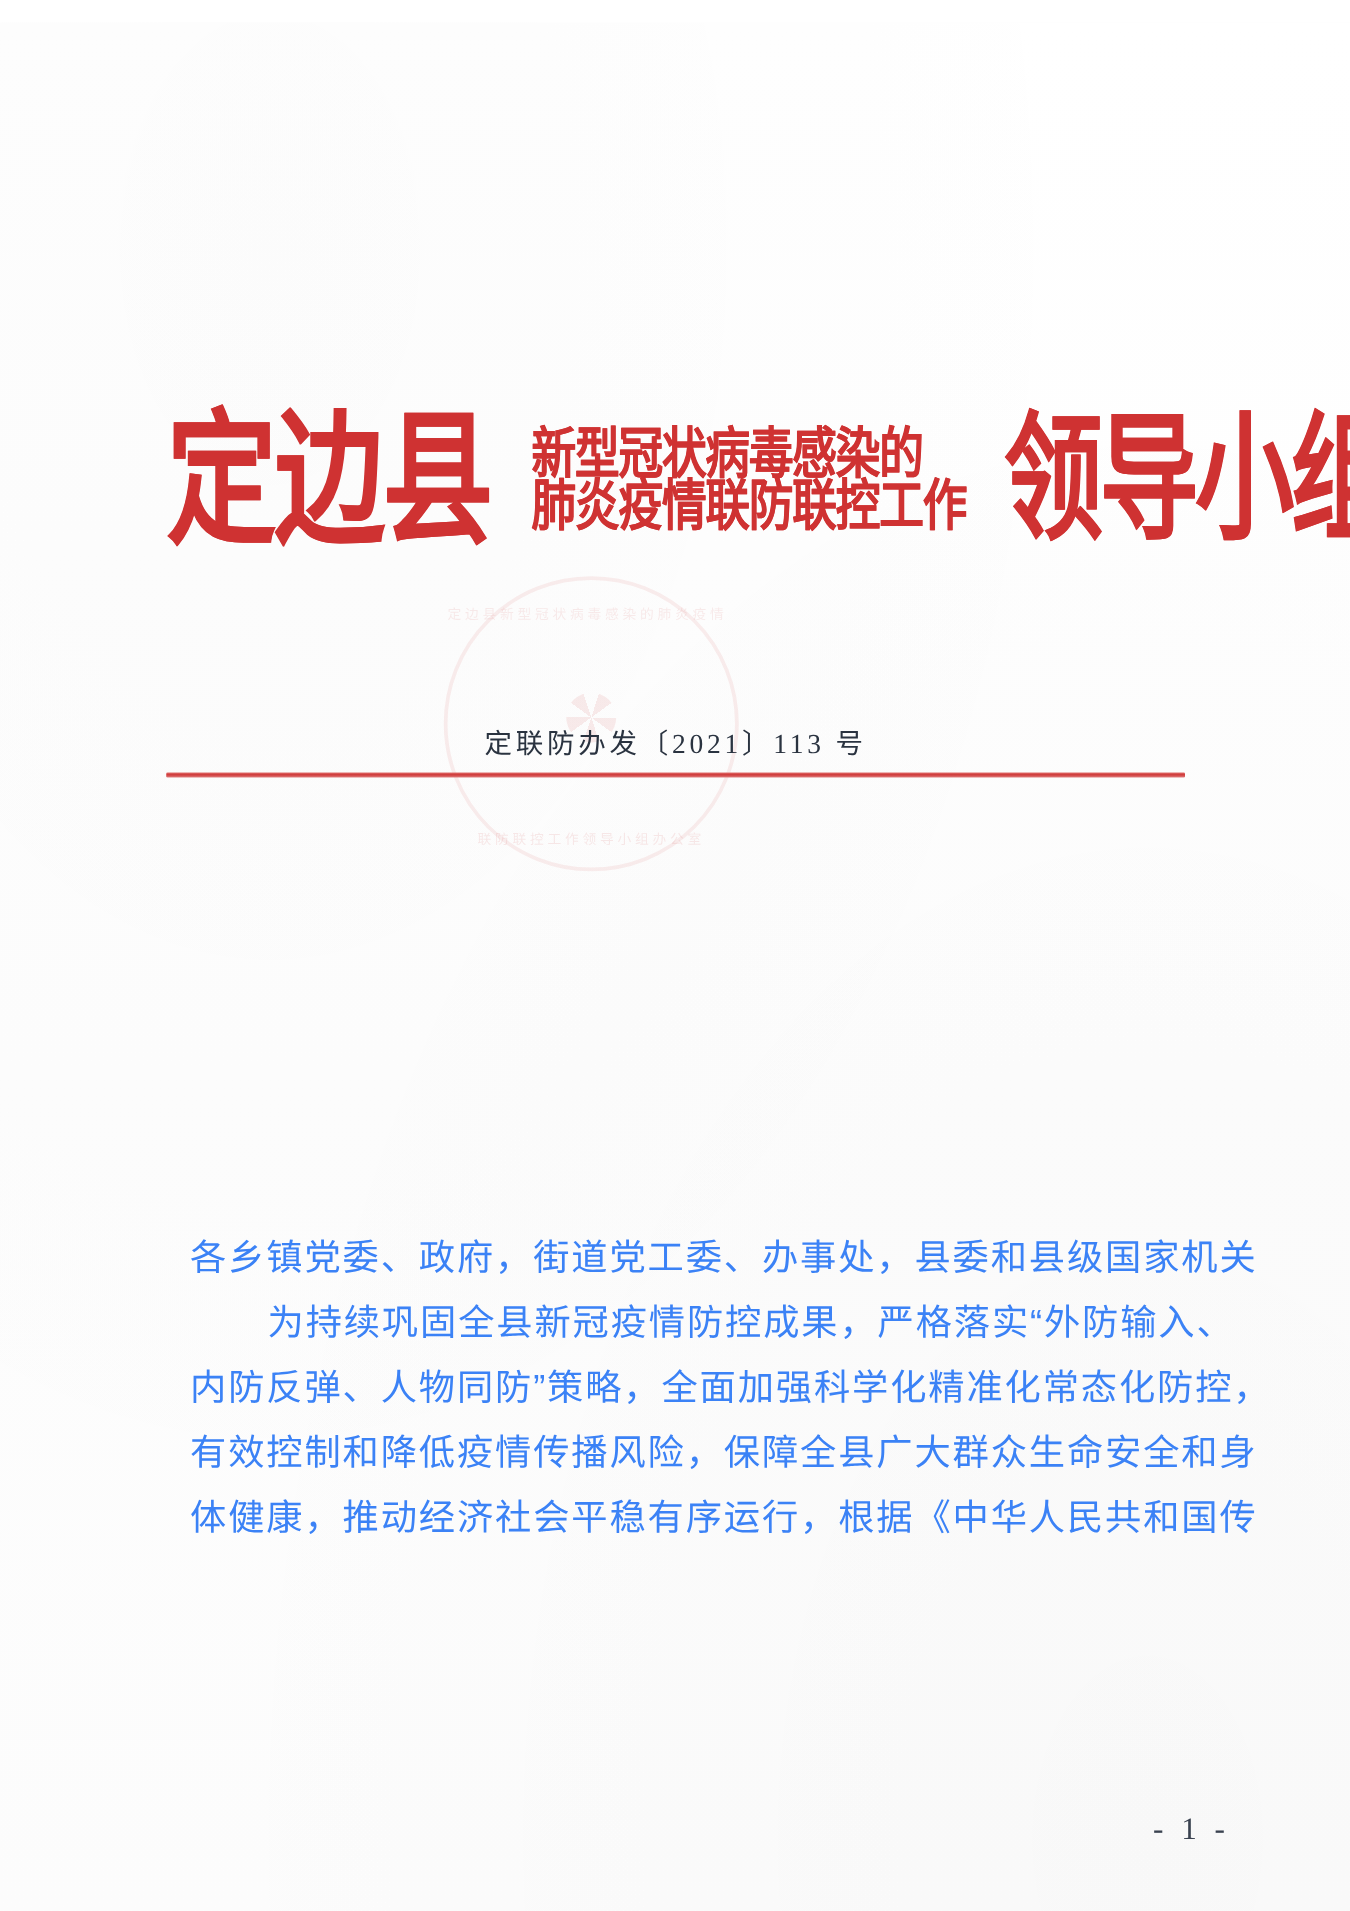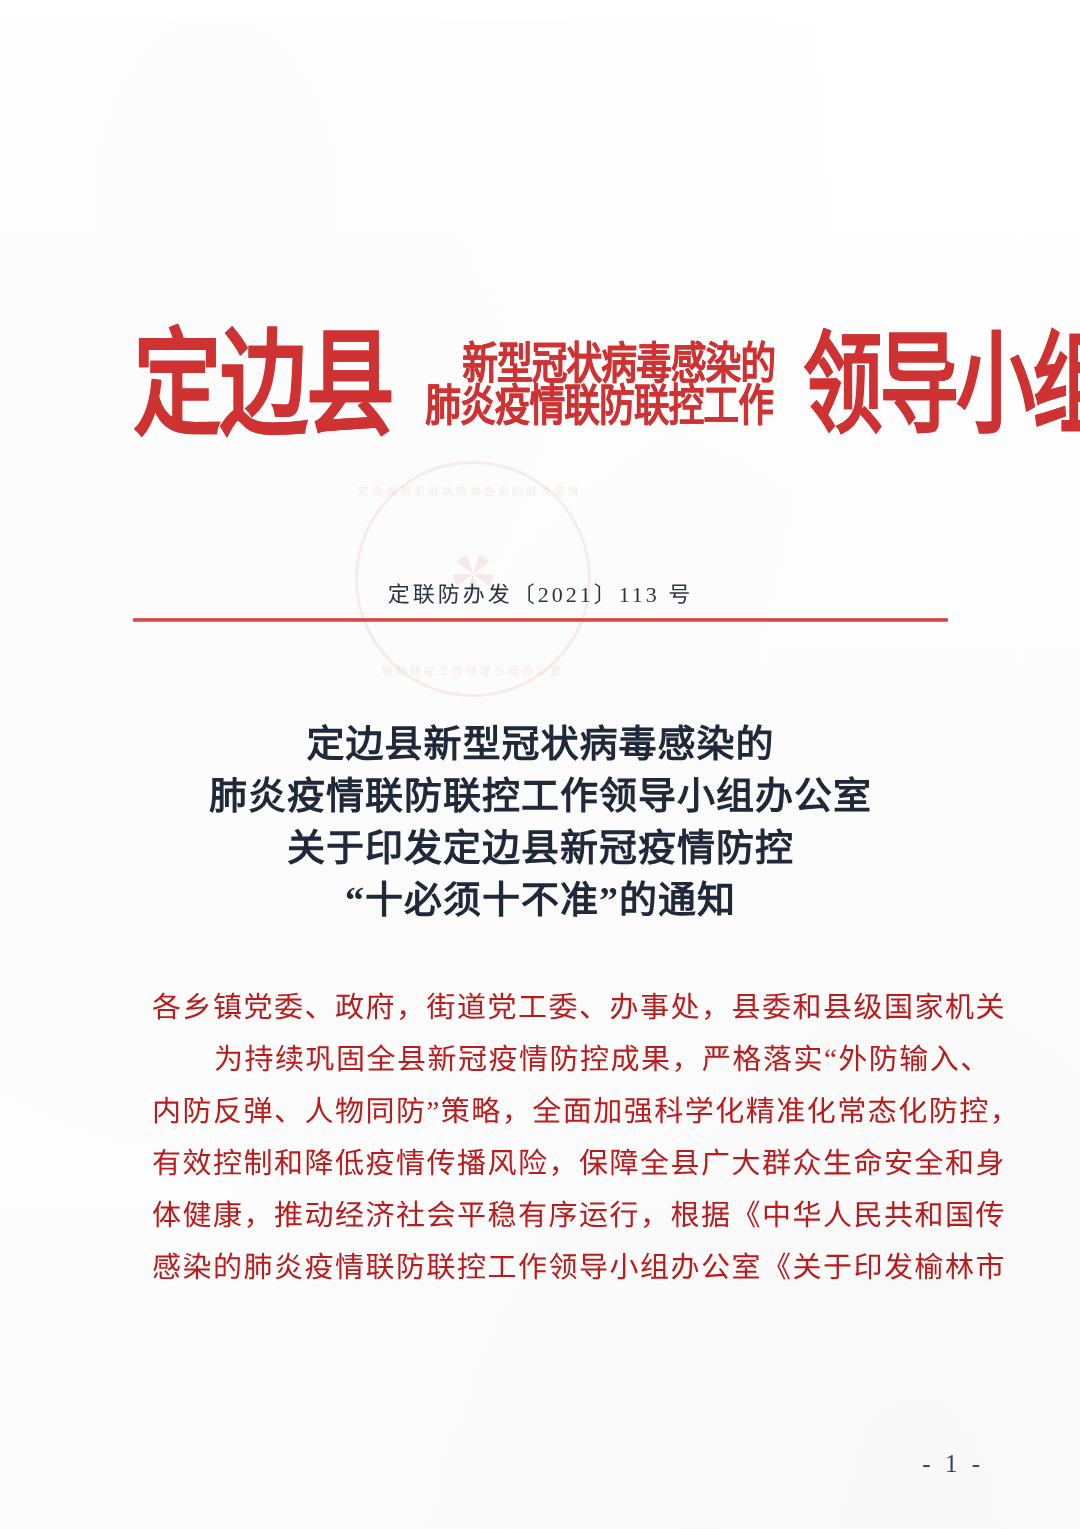--- a/index.html
+++ b/index.html
@@ -55,21 +55,20 @@
     text-shadow: 0.5px 0 0 currentColor;
     white-space: nowrap;
   }
 
   .mast-mid {
     display: flex;
     flex-direction: column;
     justify-content: center;
     margin-left: 10px;
     margin-right: 6px;
-    align-items: flex-end;
   }
 
   .mast-mid span {
     font-family: "Liberation Serif", "DejaVu Serif", serif;
     font-weight: 700;
     font-size: 38px;
     line-height: 1.08;
     letter-spacing: -1px;
     transform: scaleY(1.18) scaleX(0.94);
     transform-origin: center left;
@@ -189,25 +188,25 @@
   }
 
   
   .body-block {
     position: absolute;
     left: 152px;
     top: 963px;
     width: 800px;
   }
   .body-line {
-    font-family: Liberation Serif, serif;
+    font-family: Liberation Sans, sans-serif;
     font-size: 29px;
     line-height: 52px;
     letter-spacing: 1.5px;
-    color: #b91c1c;
+    color: #3b82f6;
     white-space: nowrap;
   }
   .body-line.indent {
     text-indent: 62px;
   }
 
   
   .page-number {
     position: absolute;
     right: 96px;
@@ -236,31 +235,24 @@
 
   <div class="seal">
     <div class="seal-text-top">定边县新型冠状病毒感染的肺炎疫情</div>
     <div class="seal-text">联防联控工作领导小组办公室</div>
   </div>
 
   <div class="doc-number">定联防办发〔2021〕113 号</div>
 
   <div class="red-rule"></div>
 
-  <div class="doc-title">
-    <span class="tline">定边县新型冠状病毒感染的</span>
-    <span class="tline">肺炎疫情联防联控工作领导小组办公室</span>
-    <span class="tline">关于印发定边县新冠疫情防控</span>
-    <span class="tline">“十必须十不准”的通知</span>
-  </div>
 
   <div class="body-block">
     <div class="body-line">各乡镇党委、政府，街道党工委、办事处，县委和县级国家机关</div>
     <div class="body-line indent">为持续巩固全县新冠疫情防控成果，严格落实“外防输入、</div>
     <div class="body-line">内防反弹、人物同防”策略，全面加强科学化精准化常态化防控，</div>
     <div class="body-line">有效控制和降低疫情传播风险，保障全县广大群众生命安全和身</div>
     <div class="body-line">体健康，推动经济社会平稳有序运行，根据《中华人民共和国传</div>
-    <div class="body-line">感染的肺炎疫情联防联控工作领导小组办公室《关于印发榆林市</div>
   </div>
 
   <div class="page-number">- 1 -</div>
 
 </div>
 
 </body></html>

